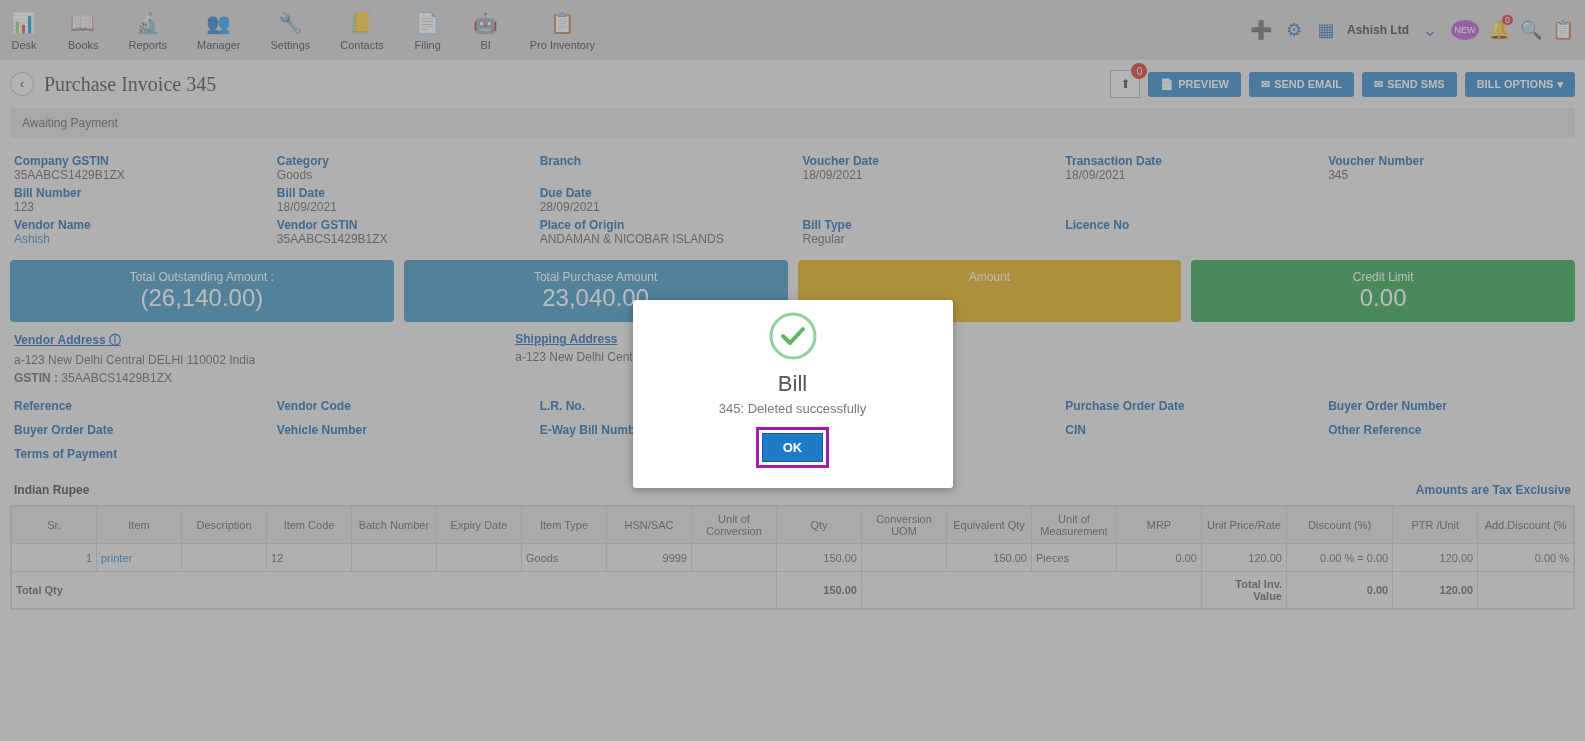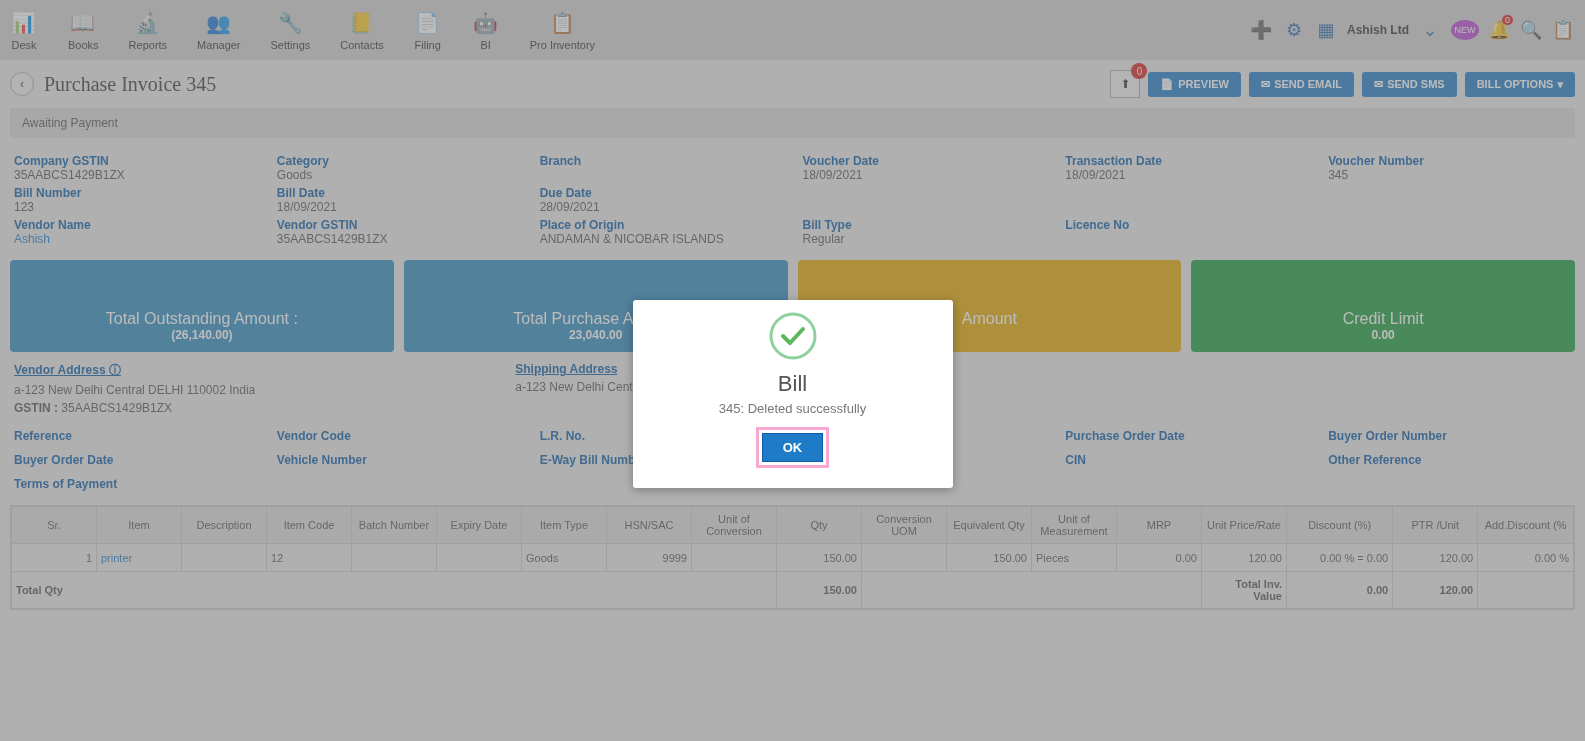--- a/index.html
+++ b/index.html
@@ -25,22 +25,22 @@
 
   .status-bar { background:#d8d8d8; padding:8px 12px; font-size:12px; color:#555; border-radius:2px; margin-bottom:8px; }
 
   .info-grid { display:grid; grid-template-columns: repeat(6, 1fr); gap: 4px 20px; padding: 8px 4px; }
   .info-cell .label { color:#0b5ca8; font-weight:bold; font-size:12px; }
   .info-cell .value { color:#555; font-size:12px; }
   .info-cell .value.link { color:#1e7bc8; }
 
   .summary-row { display:flex; gap:10px; margin-top:6px; }
   .summary-card { flex:1; color:#fff; text-align:center; padding:10px 0; border-radius:4px;}
-  .summary-card .slabel { font-size:16px;margin-top:40px; }
-  .summary-card .svalue { font-size:12px; font-weight:bold; }
+  .summary-card .slabel { font-size:12px; }
+  .summary-card .svalue { font-size:24px; font-weight:normal; }
   .card-blue { background:#2b8abf; }
   .card-yellow { background:#e5a800; }
   .card-green { background:#1a9c3e; }
 
   .addr-row { display:flex; gap:260px; padding:10px 4px 4px 4px; }
   .addr-block .addr-title { color:#0b5ca8; font-weight:bold; text-decoration:underline; font-size:12px;}
   .addr-block .addr-line { color:#555; font-size:12px; margin-top:4px;}
 
   .ref-grid { display:grid; grid-template-columns: repeat(6, 1fr); gap: 10px 20px; padding:10px 4px; }
   .ref-cell { color:#0b5ca8; font-weight:bold; font-size:12px; }
@@ -54,21 +54,21 @@
   td { border:1px solid #c8c8c8; padding:6px 4px; color:#555; height:28px;}
   td.r, th.r { text-align:right; }
   td.l { text-align:left; }
   .total-row td { background:#e8e8e8; font-weight:bold; color:#555;margin-top:48px;}
 
   .overlay { position:absolute; inset:0; background:rgba(120,120,120,0.5); display:flex; align-items:flex-start; justify-content:center; padding-top:300px;}
   .modal { background:#ffffff; width:320px; border-radius:3px; padding:12px 20px 20px 20px; text-align:center; box-shadow:0 2px 10px rgba(0,0,0,0.3);}
   .modal .check { width:48px; height:48px; margin:0 auto 8px auto; }
   .modal .mtitle { font-size:22px; color:#555; margin-bottom:4px;}
   .modal .mmsg { font-size:13px; color:#777; margin-bottom:11px;}
-  .modal .ok-wrap { border:3px solid #f9a8d4; display:inline-block; padding:3px;}
+  .modal .ok-wrap { border:3px solid #a21caf; display:inline-block; padding:3px;}
   .modal .ok-btn { background:#1e7bc8; color:#fff; border:1px solid #0b5ca8; padding:6px 20px; font-size:13px; font-weight:bold; cursor:pointer;}
   .notif-badge { position:relative; }
   .notif-badge .dot { position:absolute; top:-4px; right:-2px; background:#d82020; color:#fff; border-radius:6px; font-size:9px; padding:0 3px;}
 </style>
 </head>
 <body>
 
 <div class="toolbar">
   <div class="toolbar-left">
     <div class="toolbar-item">
@@ -244,20 +244,24 @@
     <div class="ref-cell">Buyer Order Number</div>
     <div class="ref-cell">Buyer Order Date</div>
     <div class="ref-cell">Vehicle Number</div>
     <div class="ref-cell">E-Way Bill Number</div>
     <div class="ref-cell">E-Way Bill Date</div>
     <div class="ref-cell">CIN</div>
     <div class="ref-cell">Other Reference</div>
     <div class="ref-cell">Terms of Payment</div>
   </div>
 
+  <div class="currency-row">
+    <span>Indian Rupee</span>
+    <span class="right">Amounts are Tax Exclusive</span>
+  </div>
 
   <div class="table-wrap">
     <table>
       <thead>
         <tr>
           <th style="width:80px;">Sr.</th>
           <th style="width:80px;">Item</th>
           <th style="width:80px;">Description</th>
           <th style="width:80px;">Item Code</th>
           <th style="width:80px;">Batch Number</th>

